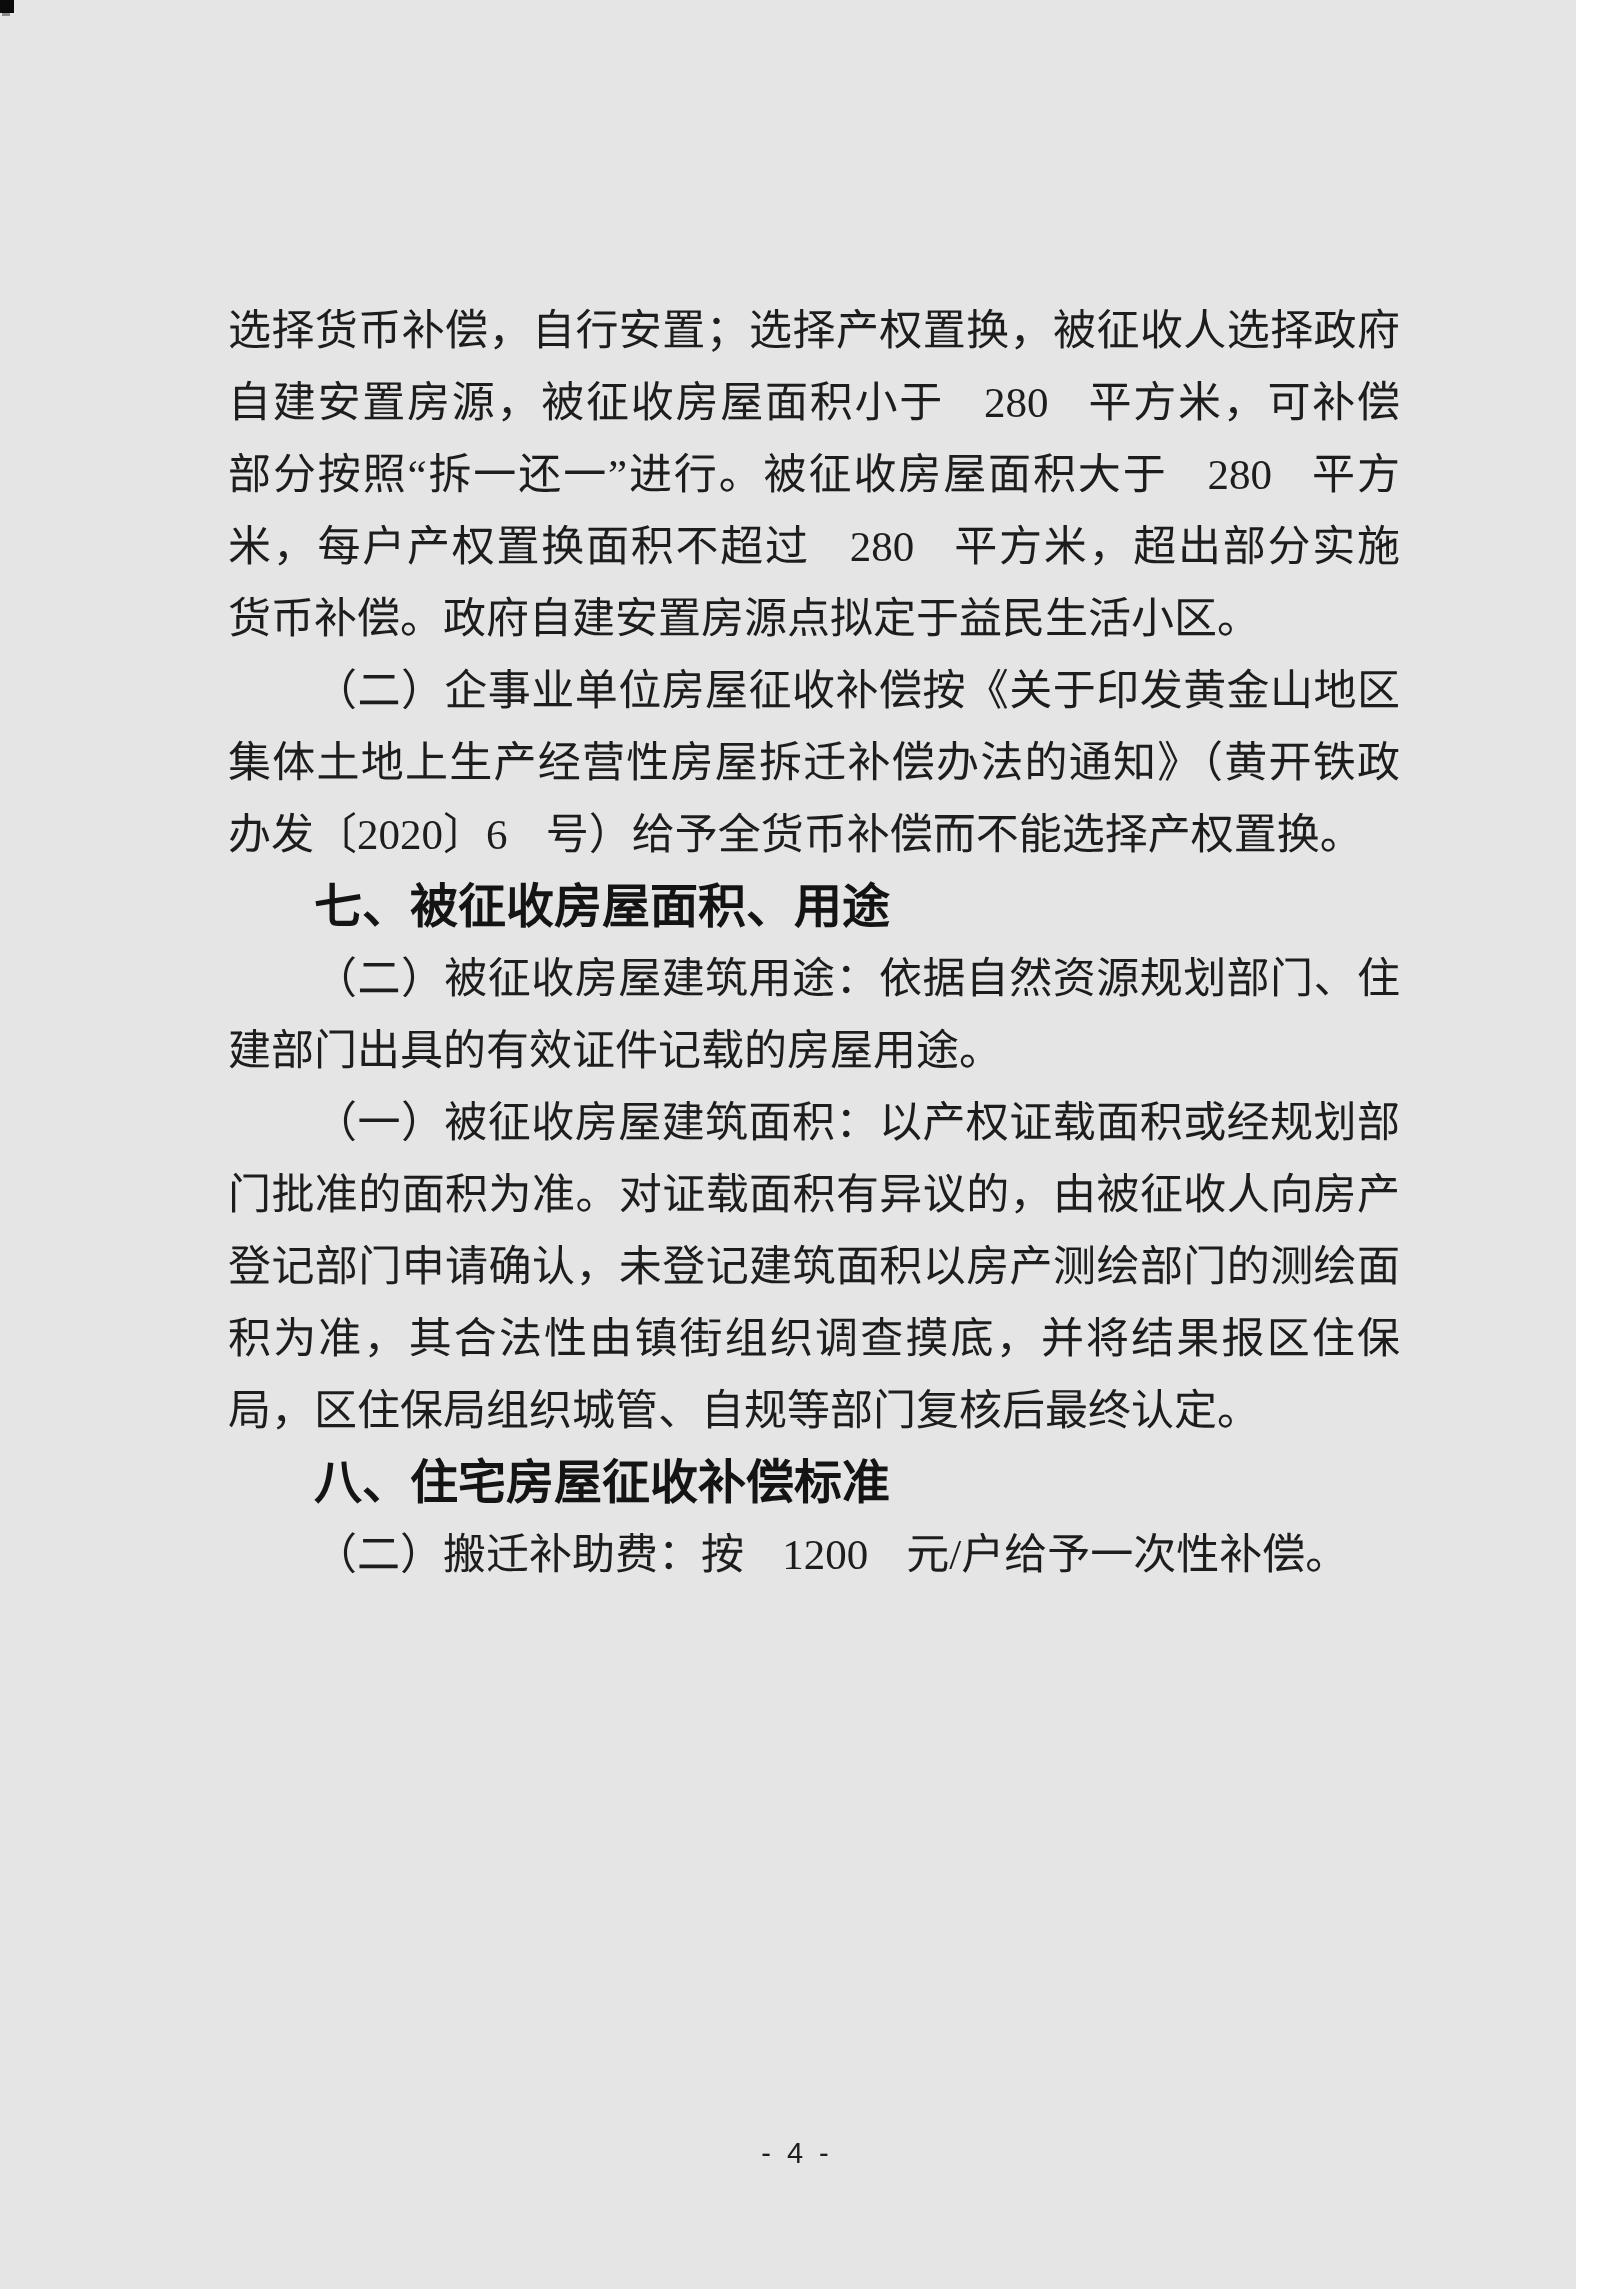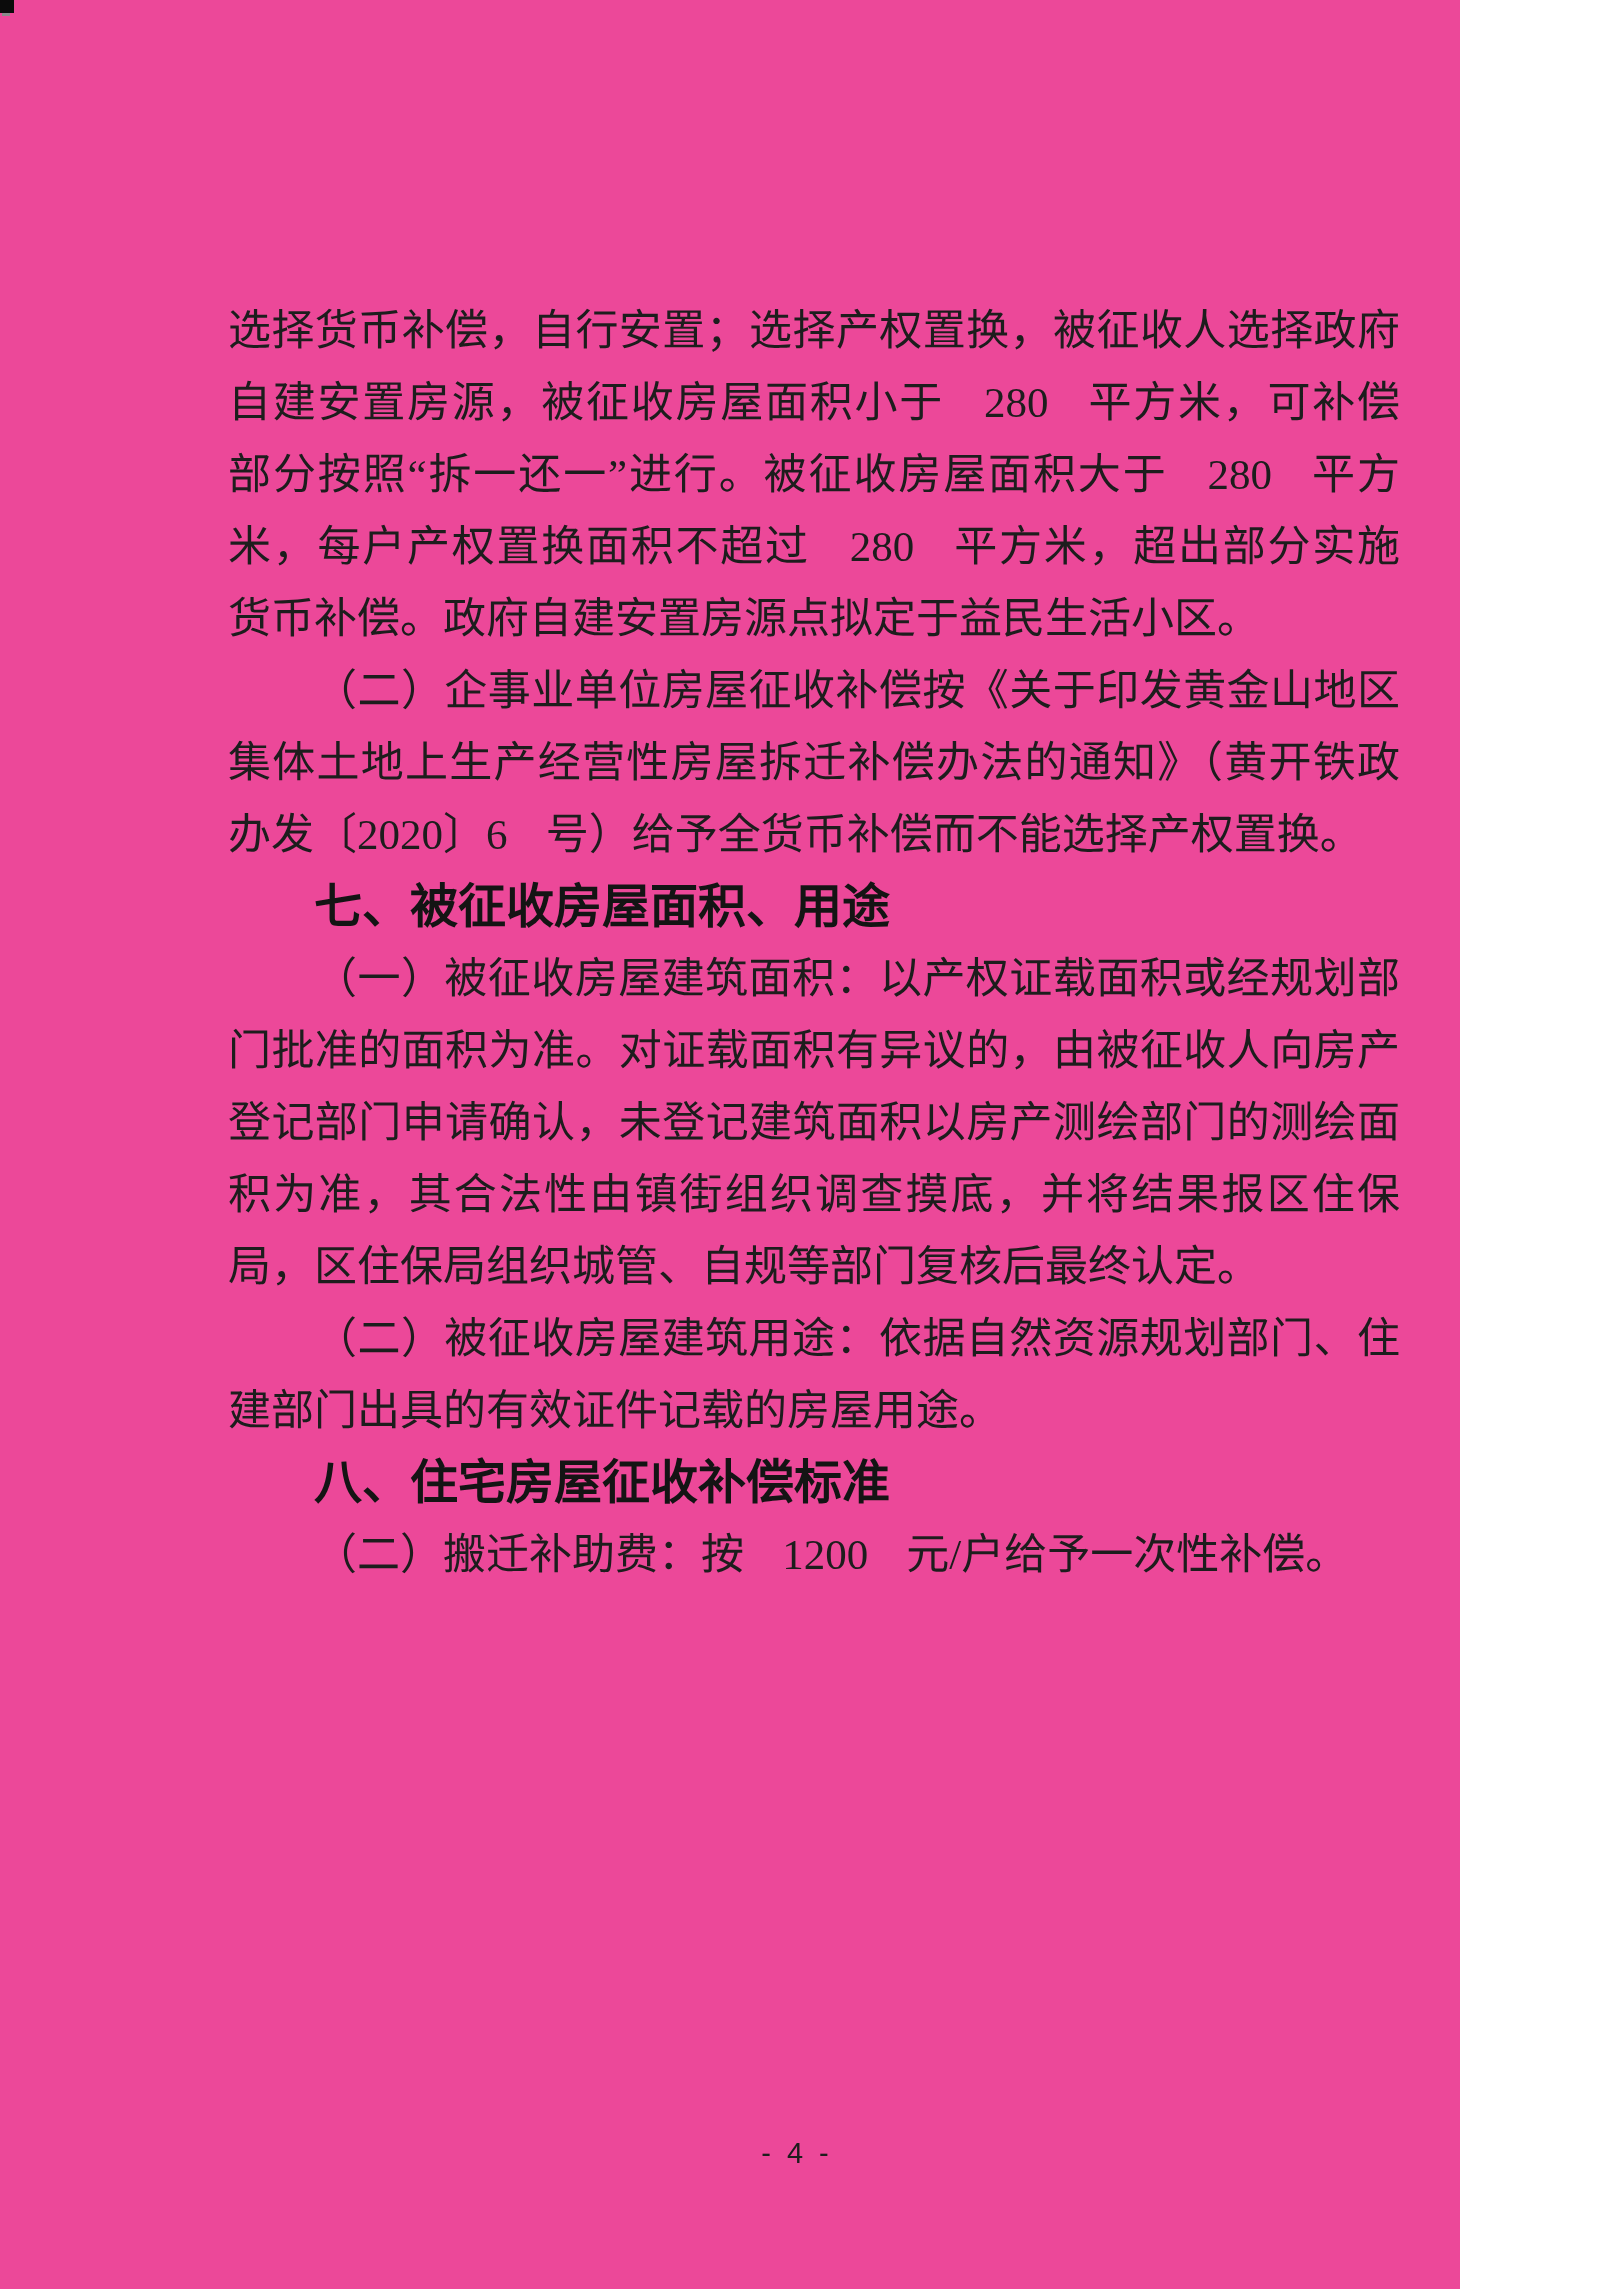--- a/index.html
+++ b/index.html
@@ -2,23 +2,23 @@
 <html lang="zh-CN"><head>
 <meta charset="utf-8">
 <style>
   html, body {
     margin: 0;
     padding: 0;
     background: #ffffff;
   }
   .page {
     position: relative;
-    width: 1460px;
+    width: 1576px;
     height: 2290px;
-    background: #ec4899;
+    background: #e5e5e5;
     overflow: hidden;
     font-family: "Liberation Serif", "DejaVu Serif", serif;
     color: #1d1d1d;
   }
   
   .scan-mark {
     position: absolute;
     left: 0;
     top: 0;
     width: 13.7px;
@@ -90,20 +90,20 @@
 </head>
 <body>
 
 <div class="page">
   <div class="scan-mark"></div>
   <div class="scan-speck"></div>
   <main class="doc-body" id="doc-body">
       <p class="paragraph flush">选择货币补偿，自行安置；选择产权置换，被征收人选择政府自建安置房源，被征收房屋面积小于 280 平方米，可补偿部分按照“拆一还一”进行。被征收房屋面积大于 280 平方米，每户产权置换面积不超过 280 平方米，超出部分实施货币补偿。政府自建安置房源点拟定于益民生活小区。</p>
       <p class="paragraph indent">（二）企事业单位房屋征收补偿按《关于印发黄金山地区集体土地上生产经营性房屋拆迁补偿办法的通知》（黄开铁政办发〔2020〕6 号）给予全货币补偿而不能选择产权置换。</p>
       <h2 class="heading indent">七、被征收房屋面积、用途</h2>
+      <p class="paragraph indent">（二）被征收房屋建筑用途：依据自然资源规划部门、住建部门出具的有效证件记载的房屋用途。</p>
       <p class="paragraph indent">（一）被征收房屋建筑面积：以产权证载面积或经规划部门批准的面积为准。对证载面积有异议的，由被征收人向房产登记部门申请确认，未登记建筑面积以房产测绘部门的测绘面积为准，其合法性由镇街组织调查摸底，并将结果报区住保局，区住保局组织城管、自规等部门复核后最终认定。</p>
-      <p class="paragraph indent">（二）被征收房屋建筑用途：依据自然资源规划部门、住建部门出具的有效证件记载的房屋用途。</p>
       <h2 class="heading indent">八、住宅房屋征收补偿标准</h2>
       <p class="paragraph indent">（二）搬迁补助费：按 1200 元/户给予一次性补偿。</p>
     </main>
   <footer class="page-footer">- 4 -</footer>
 </div>
 
 
 </body></html>

